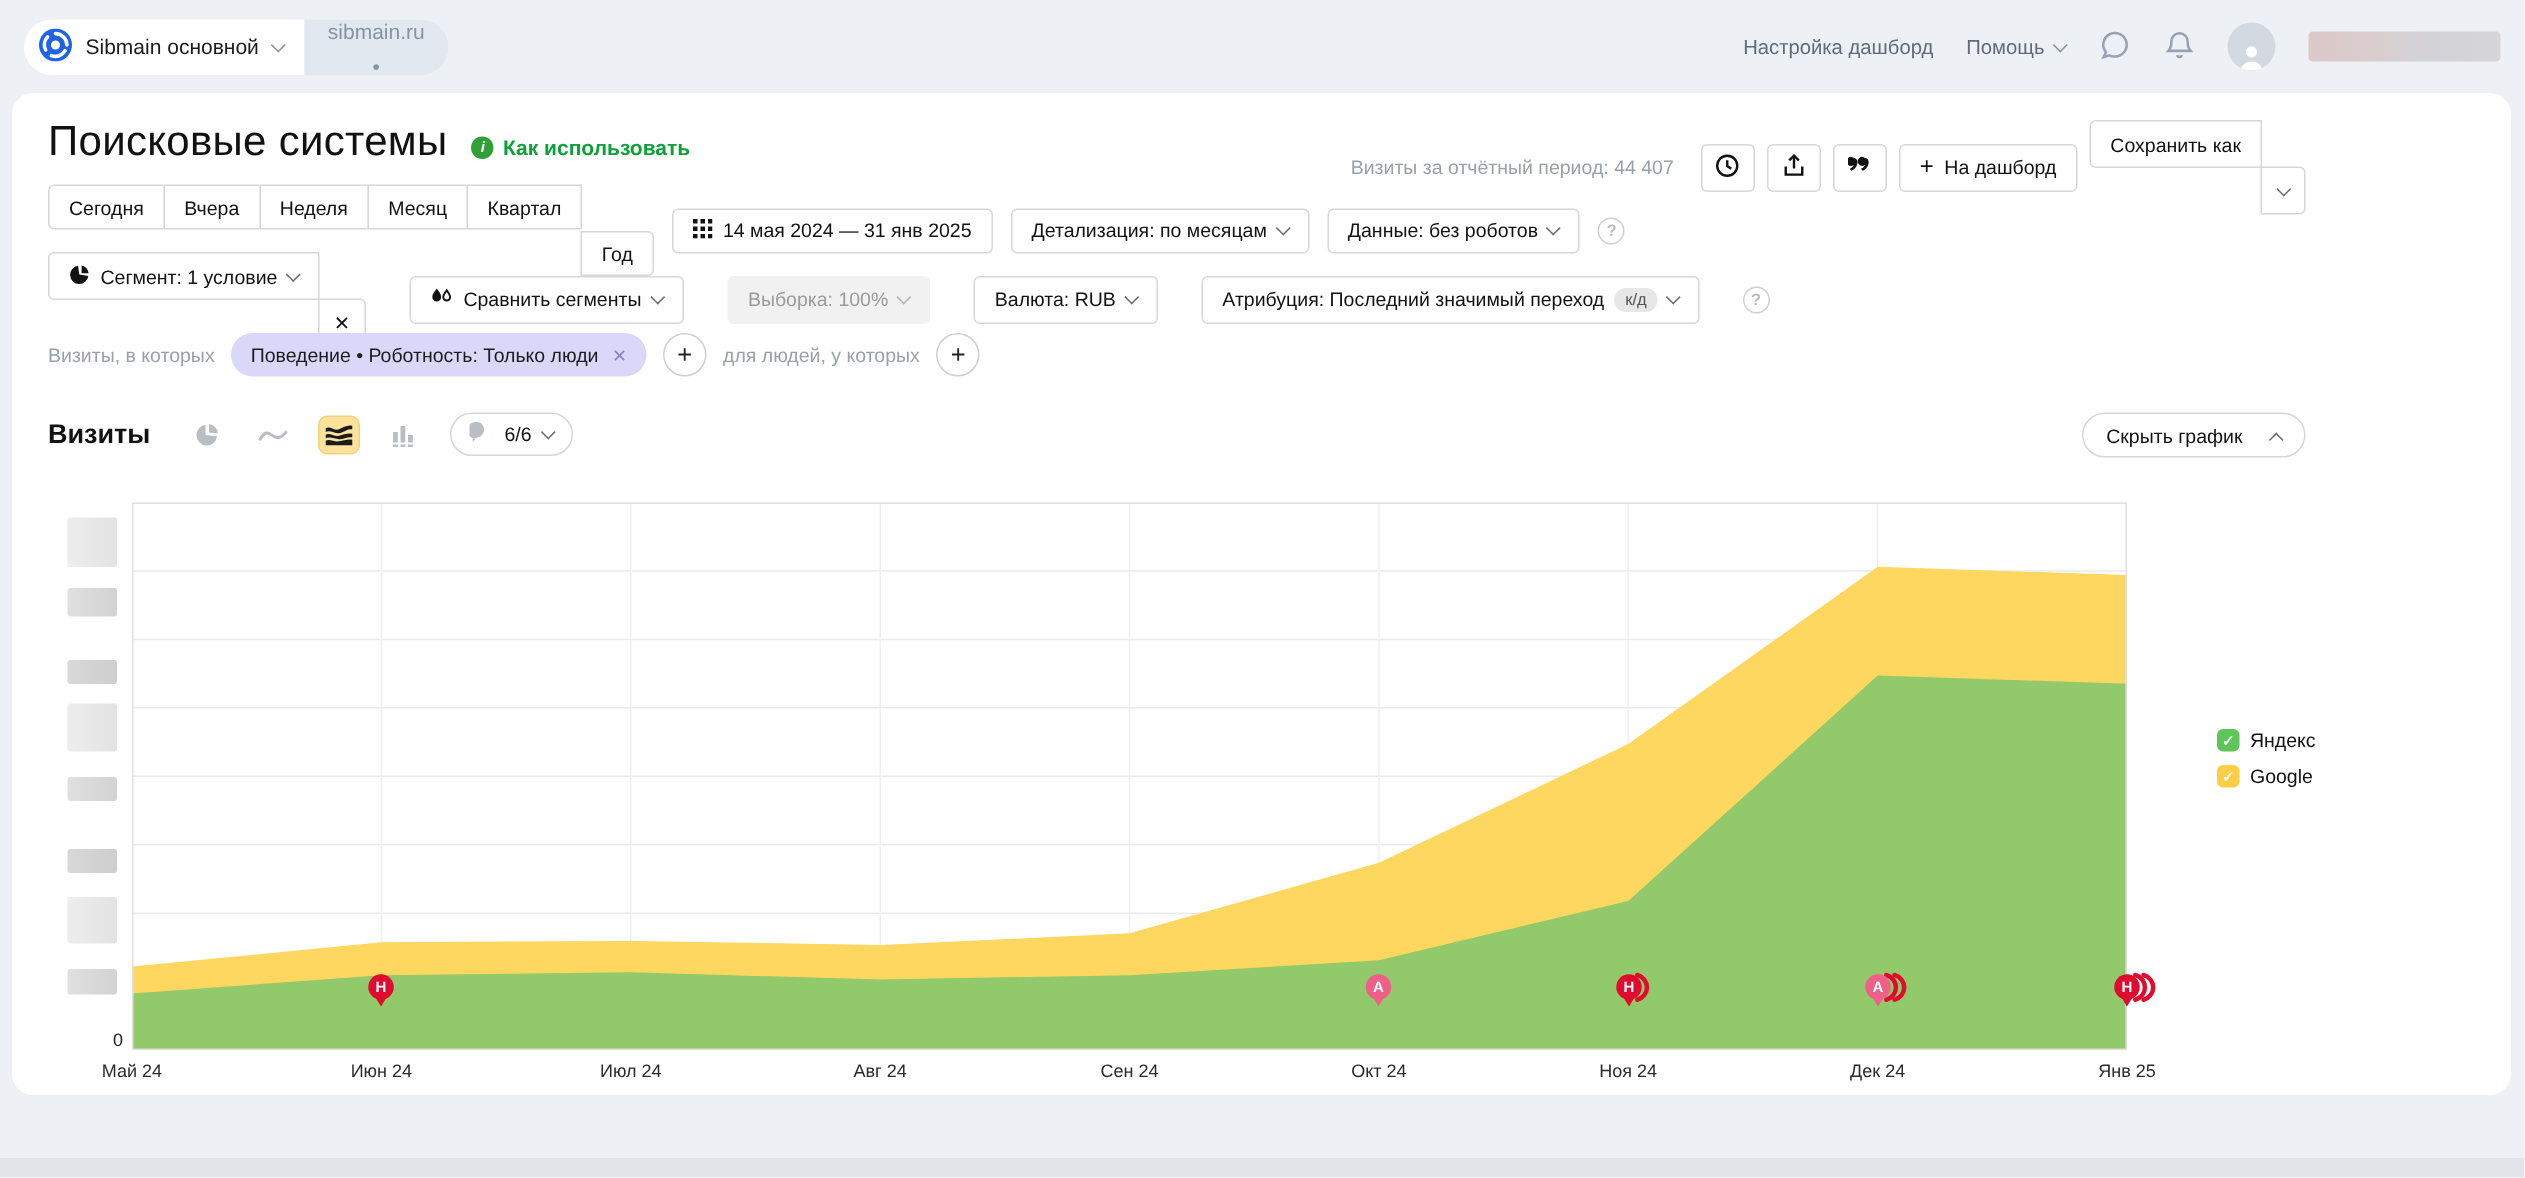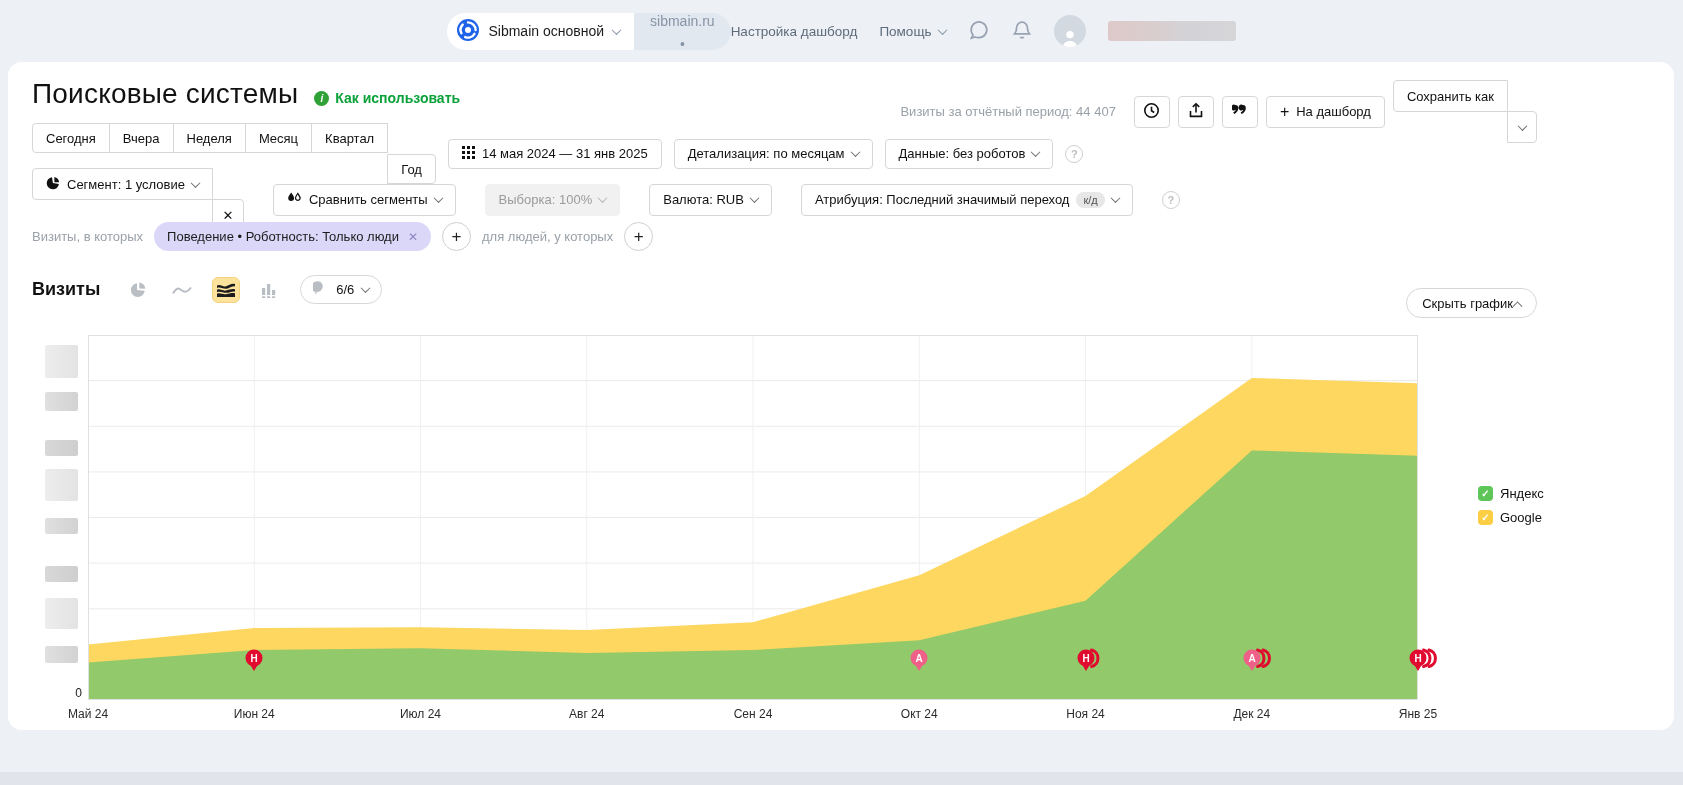--- a/index.html
+++ b/index.html
@@ -1,21 +1,21 @@
 <!DOCTYPE html>
 <html><head>
 <meta charset="utf-8">
 <style>
   * { box-sizing: border-box; margin: 0; padding: 0; }
   html,body { width:1683px; height:785px; overflow:hidden; }
   body { background:#edf1f5; font-family:"Liberation Sans", sans-serif; color:#111; font-size:13px; }
   .page { position:relative; width:1683px; height:785px; }
 
   
-  .topbar { position:absolute; left:0; top:0; width:100%; height:62px; display:flex; align-items:center; justify-content:center; padding:0 16px; }
+  .topbar { position:absolute; left:0; top:0; width:100%; height:62px; display:flex; align-items:center; justify-content:space-between; padding:0 16px; }
   .capsule { display:flex; align-items:stretch; height:37px; border-radius:19px; overflow:hidden; }
   .capsule-main { display:flex; align-items:center; gap:9px; background:#fff; padding:0 14px 0 10px; cursor:pointer; }
   .capsule-main .cname { font-size:14px; color:#1b1b1b; }
   .capsule-info { display:flex; align-items:center; gap:7px; background:#e2e8f0; padding:0 16px; font-size:14px;flex-direction:column; }
   .capsule-info .site { color:#8794a6; }
   .capsule-info .dot { color:#8794a6; }
   .capsule-info .cid { color:#2b2b2b; }
   .topbar-right { display:flex; align-items:center; gap:22px; }
   .topbar-link { color:#5f6b7b; font-size:13.5px; cursor:pointer; }
   .help-menu { display:flex; align-items:center; gap:7px; color:#5f6b7b; font-size:13.5px; cursor:pointer; }
@@ -58,21 +58,21 @@
   .gray-label { color:#9aa1a9; font-size:13px; }
   .chip { display:flex; align-items:center; gap:9px; background:#dbd7f8; border-radius:16px; height:29px; padding:0 13px; font-size:13px; color:#1c1c1c; cursor:pointer; }
   .chip .x { color:#8d86c2; font-size:12px; cursor:pointer; }
   .plus-circle { width:29px; height:29px; border-radius:50%; border:1px solid #cfcfcf; background:#fff; font-size:17px; color:#222; display:flex; align-items:center; justify-content:center; cursor:pointer; }
 
   .chart-header { position:absolute; left:24px; top:213px; display:flex; align-items:center; gap:16px; }
   .chart-header h2 { font-size:18px; font-weight:700; margin-right:8px; }
   .ctype { width:28px; height:26px; display:flex; align-items:center; justify-content:center; cursor:pointer; border-radius:6px; }
   .ctype.sel { background:#fce29b; border:1px solid #f2d27c; }
   .anno-dd { display:flex; align-items:center; gap:8px; height:29px; border:1px solid #d7d7d7; border-radius:15px; padding:0 12px; cursor:pointer; }
-  .hide-chart { position:absolute; right:137px; top:226px; display:flex; align-items:center; gap:1px; height:30px; border:1px solid #d7d7d7; border-radius:16px; padding:0 15px; font-size:13px; cursor:pointer; background:#fff; }
+  .hide-chart { position:absolute; right:137px; top:213px; display:flex; align-items:center; gap:19px; height:30px; border:1px solid #d7d7d7; border-radius:16px; padding:0 15px; font-size:13px; cursor:pointer; background:#fff; }
 
   
   .chart-svg { position:absolute; left:80px; top:273px; }
   .xlabel { position:absolute; width:90px; text-align:center; font-size:12px; color:#2b2b2b; top:645px; }
   .zero { position:absolute; left:52px; top:624px; width:22px; text-align:right; font-size:12px; color:#222; }
   .redact { position:absolute; left:37px; width:33px; border-radius:2px; }
   .redact.light { background:linear-gradient(90deg,#ededed,#e3e3e3); }
   .redact.mid   { background:linear-gradient(90deg,#e0e0e0,#d2d2d2); }
   .redact.dark  { background:linear-gradient(90deg,#d8d8d8,#cecece); }
   .pin { position:absolute; top:585px; cursor:pointer; }

